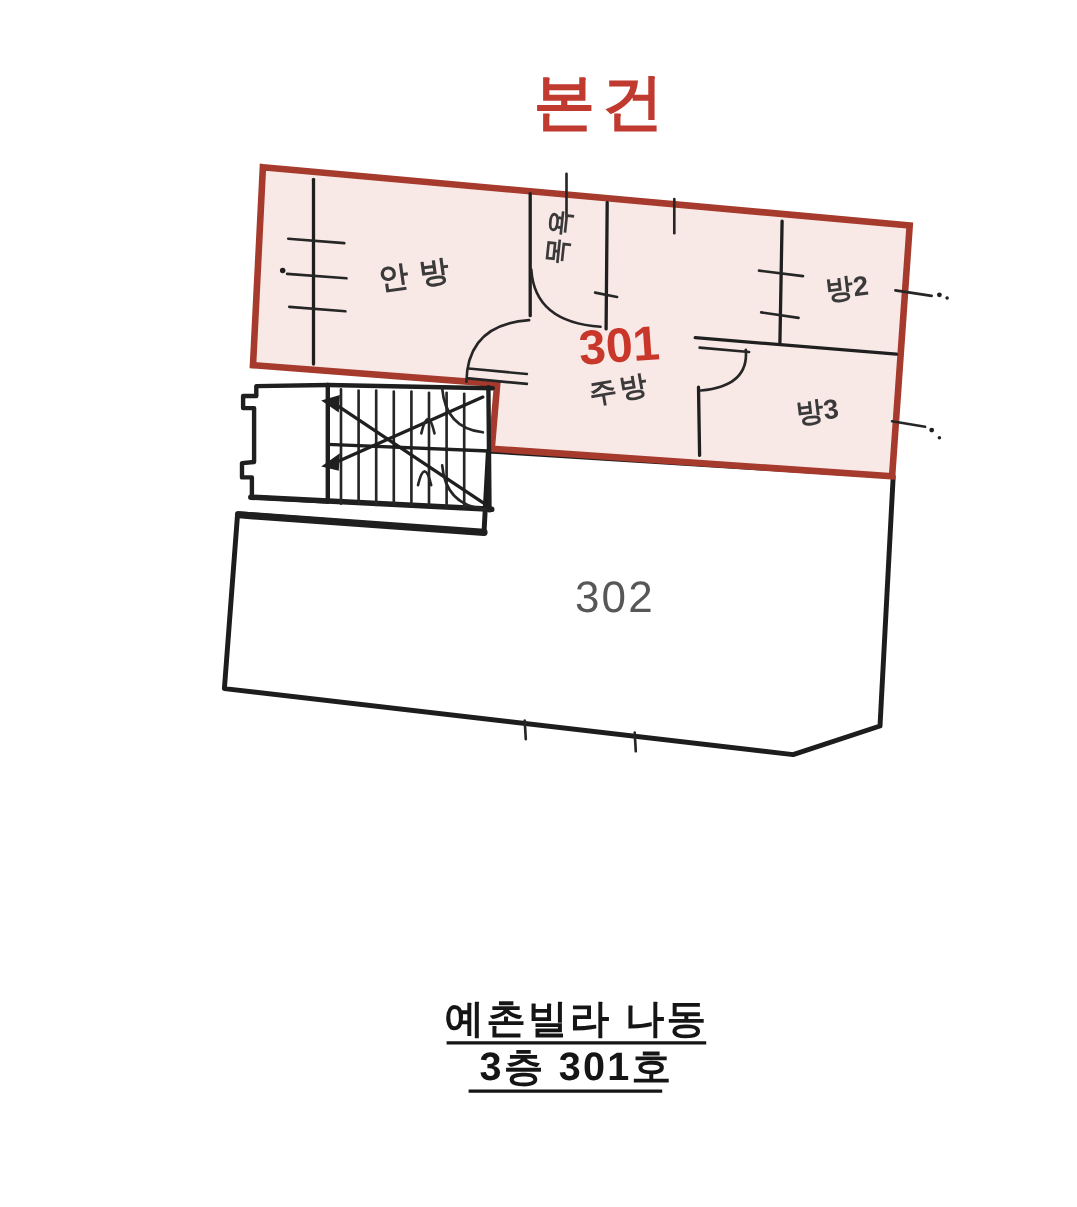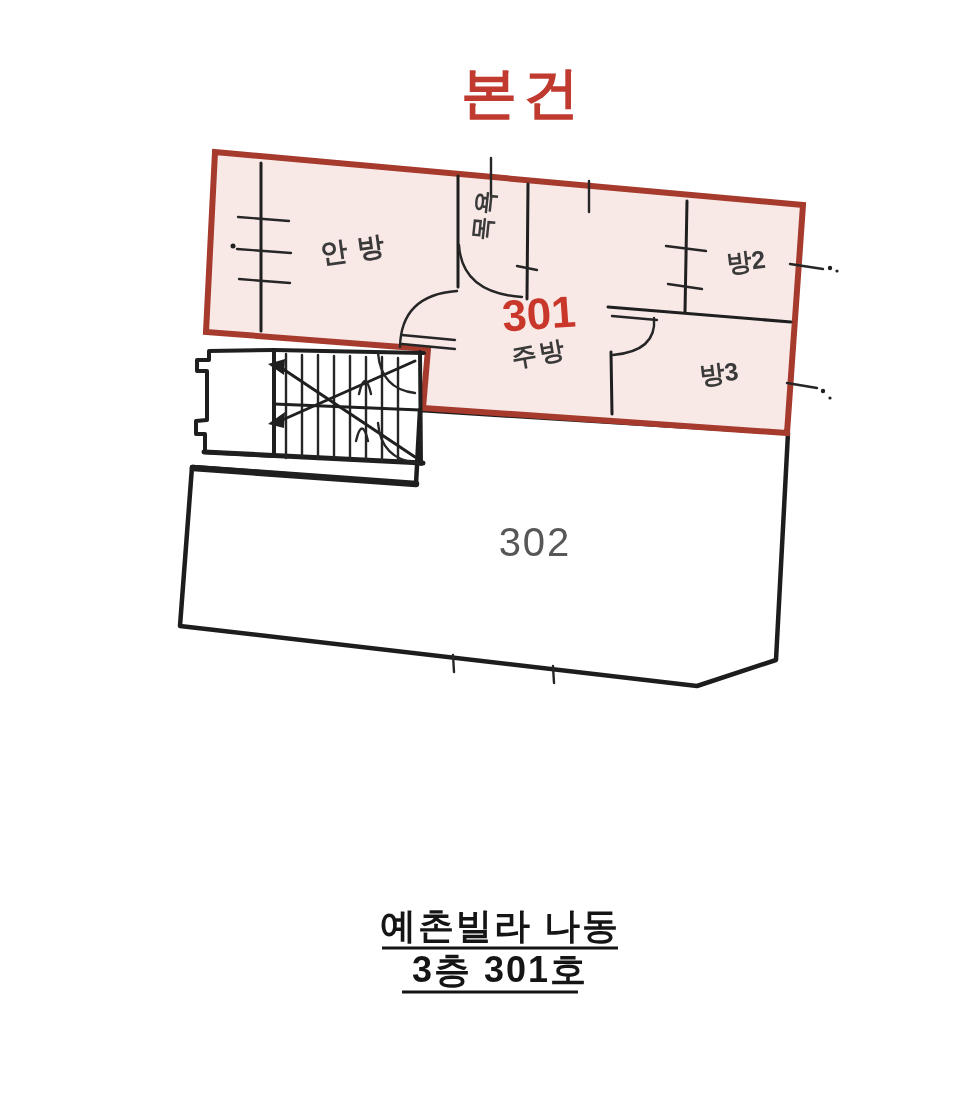--- a/index.html
+++ b/index.html
@@ -2,20 +2,21 @@
 <html><head>
 <meta charset="utf-8">
 <style>
   html,body{margin:0;padding:0;background:#ffffff;}
   .page{
     position:relative;
     width:841px;height:1097px;
     background:#ffffff;
     font-family:"Liberation Sans", sans-serif;
     overflow:hidden;
+    padding-left:24px;
   }
   svg{display:block;}
   
   .ln{stroke:#1f1f1f;stroke-width:3;fill:none;stroke-linecap:round;stroke-linejoin:round;}
   .ln2{stroke:#262626;stroke-width:2.4;fill:none;stroke-linecap:round;}
   .w4{stroke-width:4;}
   .w5{stroke-width:5;}
   .w6{stroke-width:6.5;}
   .dot{fill:#1f1f1f;stroke:none;}
   .unit302-shape{fill:#ffffff;stroke:#1d1d1d;stroke-width:4.5;stroke-linejoin:round;}

